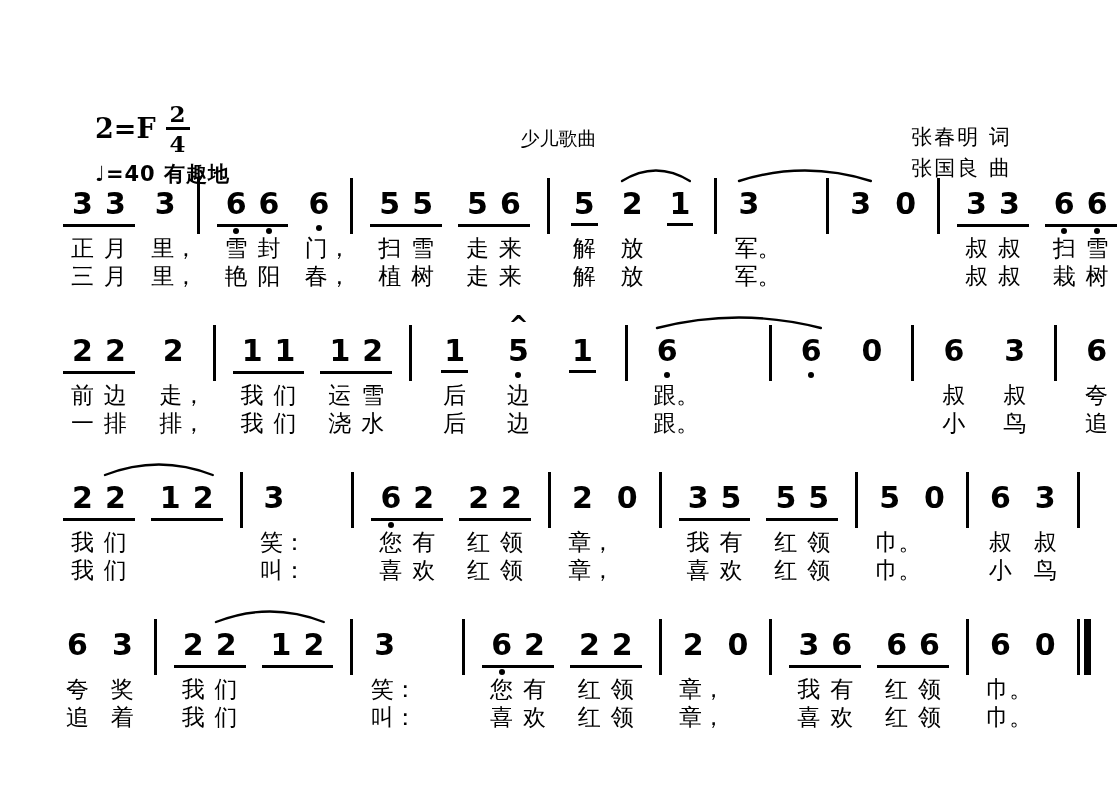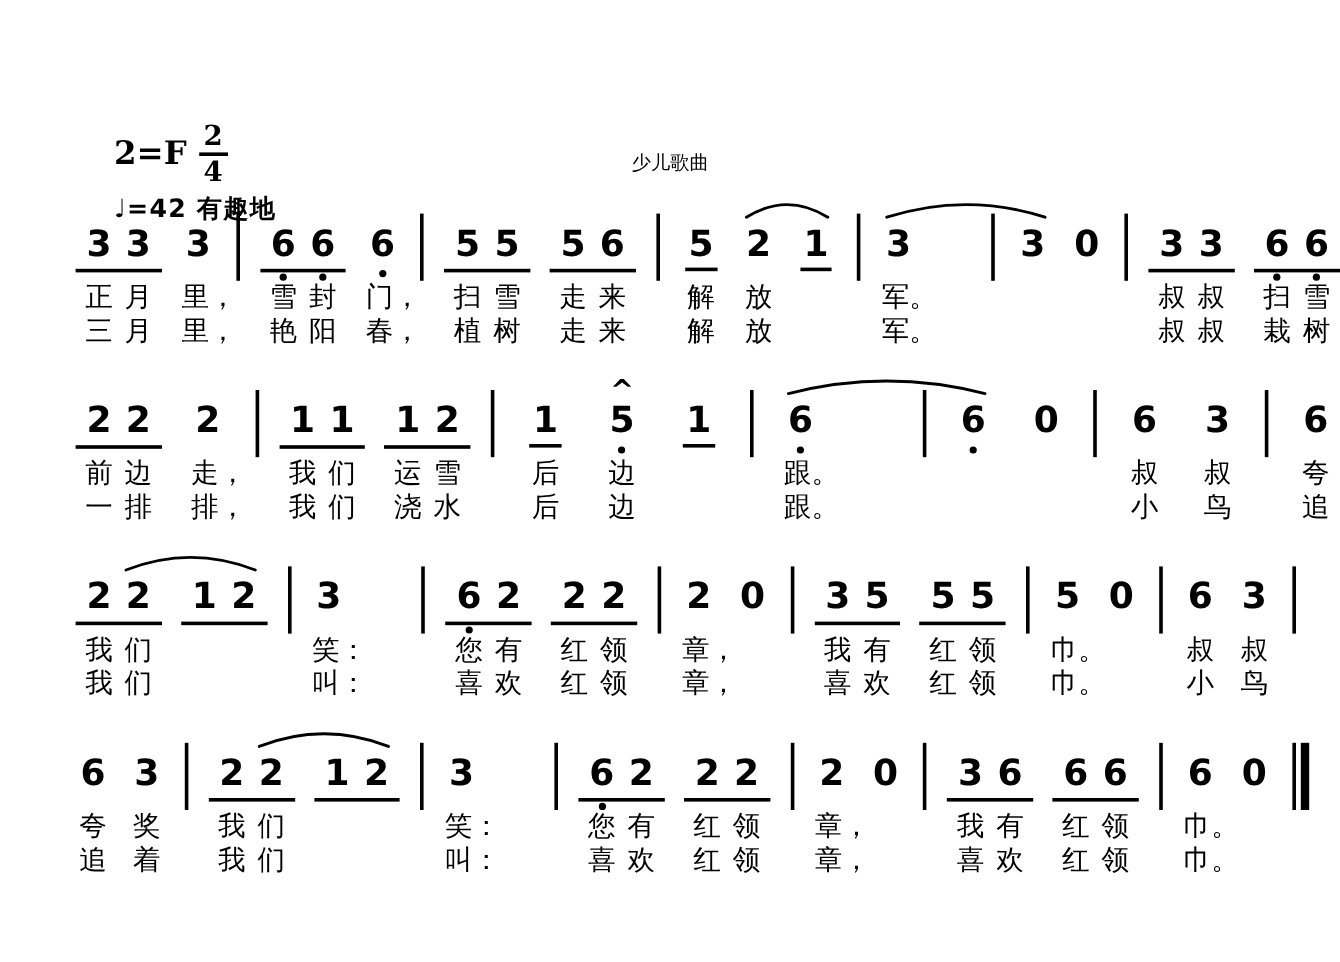--- a/index.html
+++ b/index.html
@@ -14,21 +14,21 @@
   }
   .meta{position:absolute;left:95px;top:102px;}
   .keyline{
     display:flex;align-items:center;gap:10px;font-size:27px;font-weight:700;
     font-family:"DejaVu Serif","Liberation Serif",serif;
   }
   .frac{display:inline-flex;flex-direction:column;align-items:center;line-height:1;font-size:23px;}
   .frac .num{border-bottom:3px solid #000;padding:0 4px 2px;}
   .frac .den{padding-top:2px;}
   .tempoline{font-size:21px;font-weight:700;margin-top:5px;letter-spacing:1px;}
-  .genre{position:absolute;top:126px;left:0;right:0;text-align:center;font-size:16px;}
+  .genre{position:absolute;top:126px;left:0;right:0;text-align:center;font-size:19px;}
   .credits{position:absolute;top:122px;right:105px;font-size:21px;line-height:31px;text-align:left;letter-spacing:2px;}
   .score{position:absolute;left:55px;top:178px;width:1022px;}
   .system{position:relative;height:147px;}
   .notes-row{
     position:absolute;top:10px;left:0;right:0;height:46px;
     display:flex;align-items:flex-start;white-space:nowrap;
   }
   .unit{position:relative;display:inline-block;text-align:center;flex:none;}
   .unit.q{margin:0 12px;}
   .system-2 .unit.q{margin:0 20px;}
@@ -56,27 +56,31 @@
 
   <div class="meta">
     <div class="keyline">
       <span>2=F</span>
       <span class="frac">
         <span class="num">2</span>
         <span class="den">4</span>
       </span>
     </div>
     <div class="tempoline">
-      <span>♩</span><span>=42</span>
+      <span>♩</span><span>=40</span>
       <span>有趣地</span>
     </div>
   </div>
 
   <div class="genre">少儿歌曲</div>
 
+  <div class="credits">
+    <div>张春明  词</div>
+    <div>张国良  曲</div>
+  </div>
 
   <div class="score">
       <div class="system system-1">
         <div class="notes-row">
           <span class="group">
             <span class="unit"><span class="digit">3</span></span>
             <span class="unit"><span class="digit">3</span></span>
           </span>
           <span class="unit q"><span class="digit">3</span></span>
           <span class="bar"></span>

